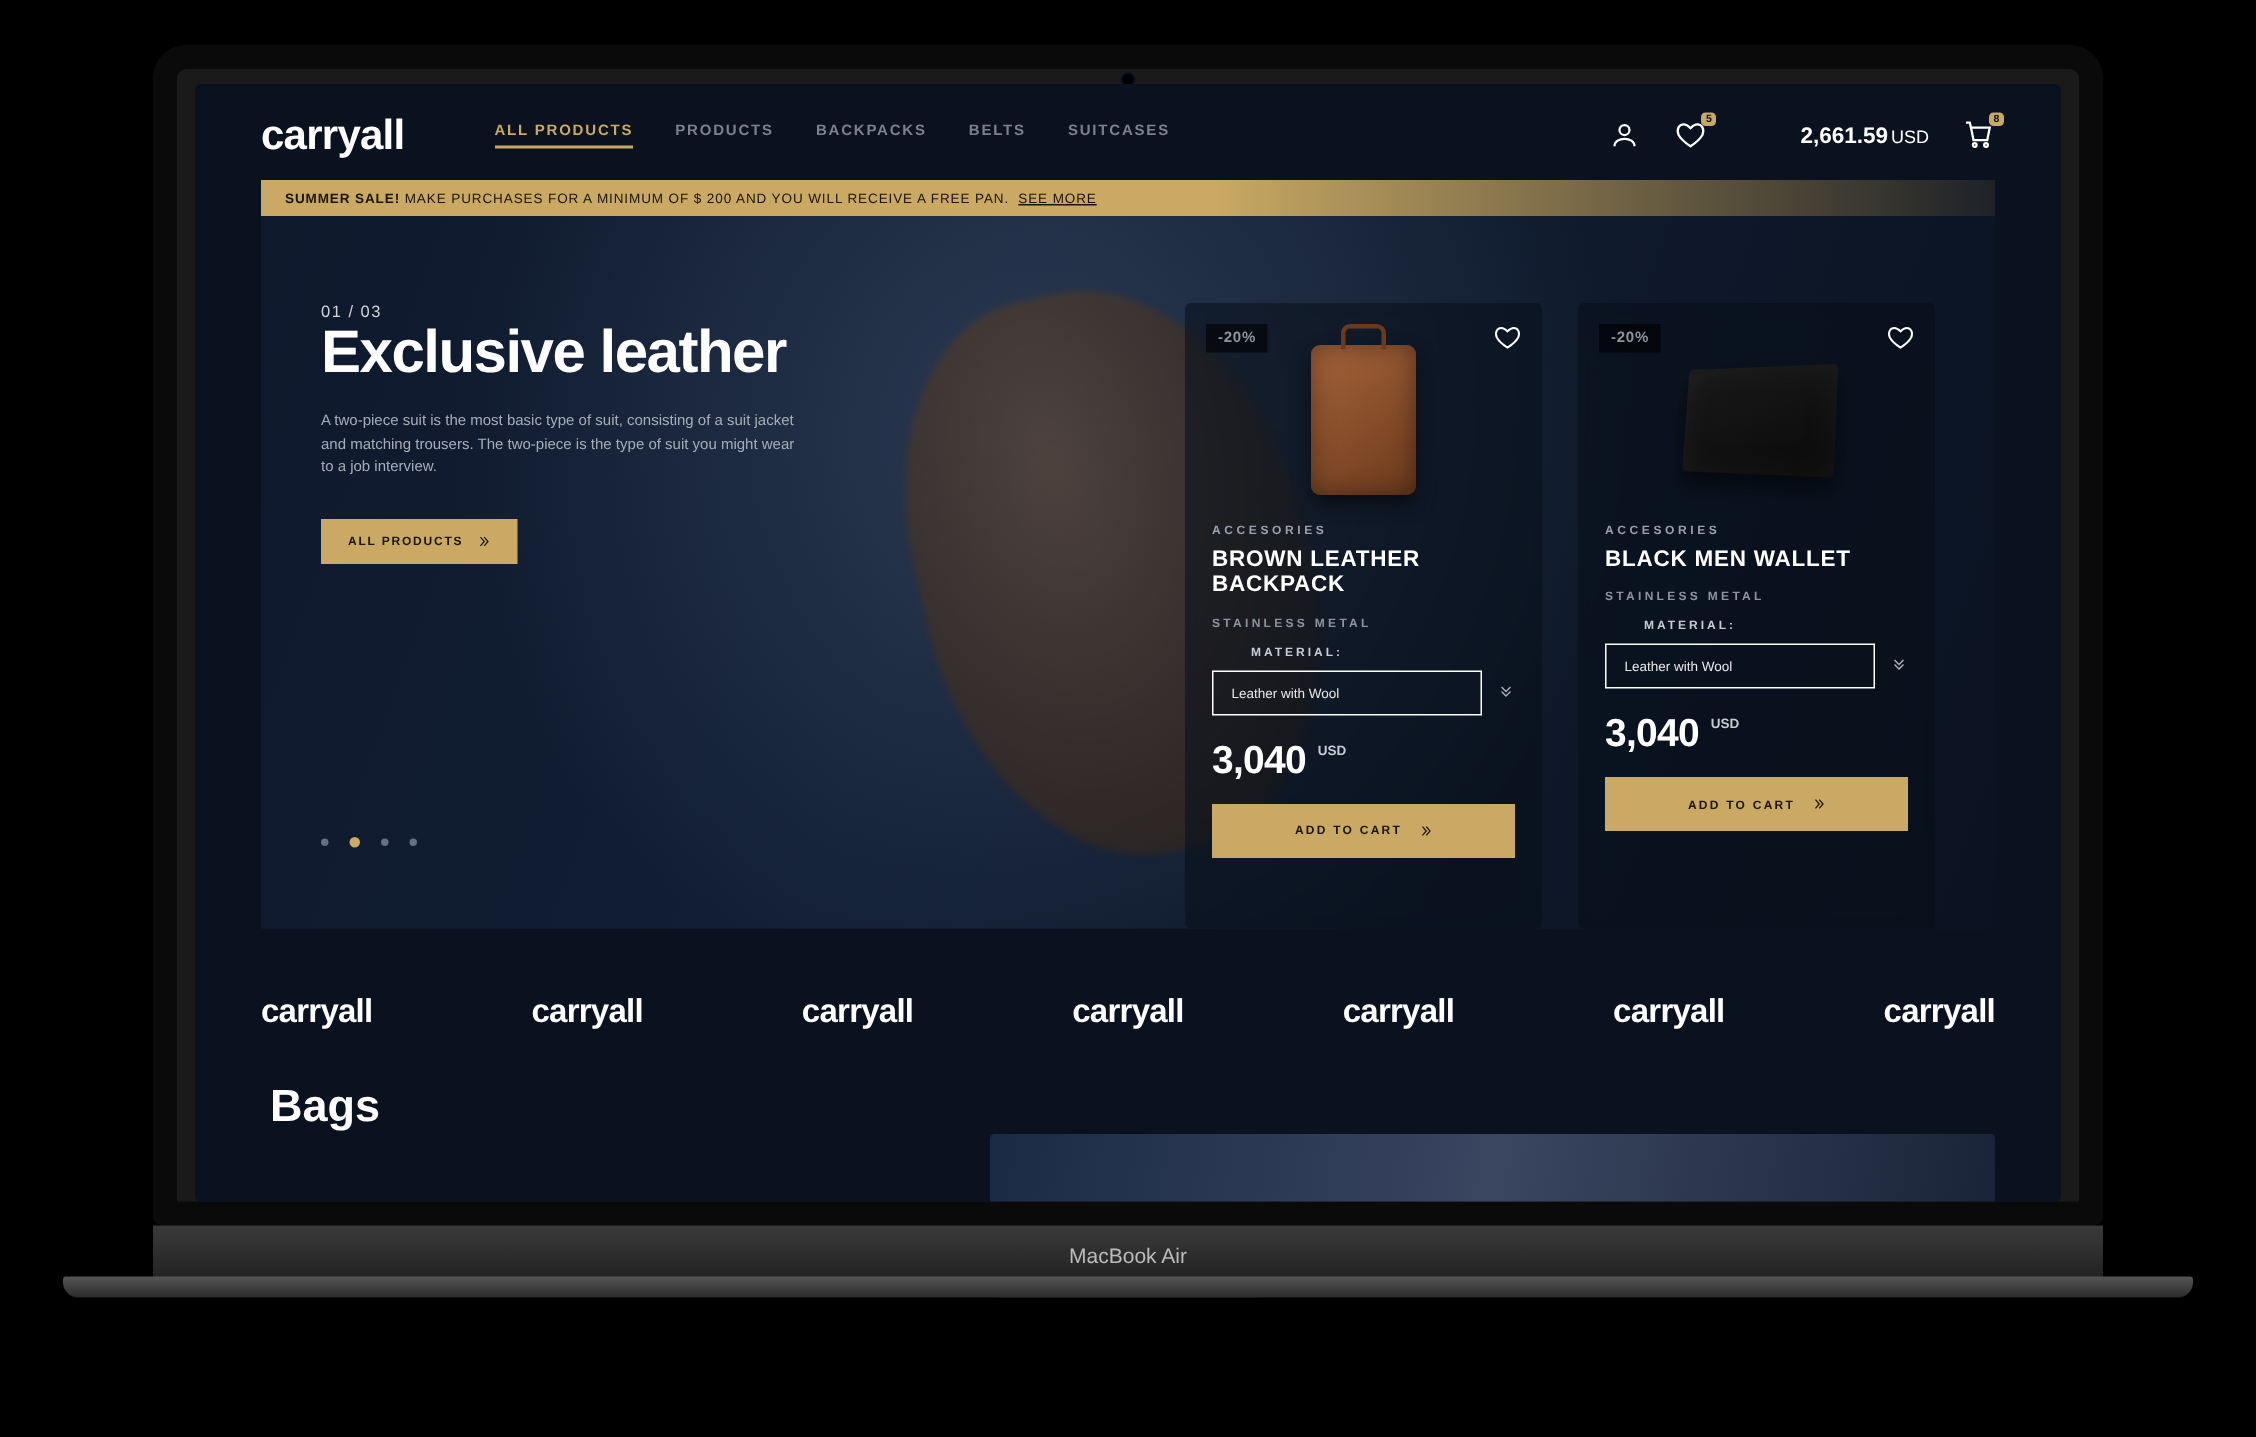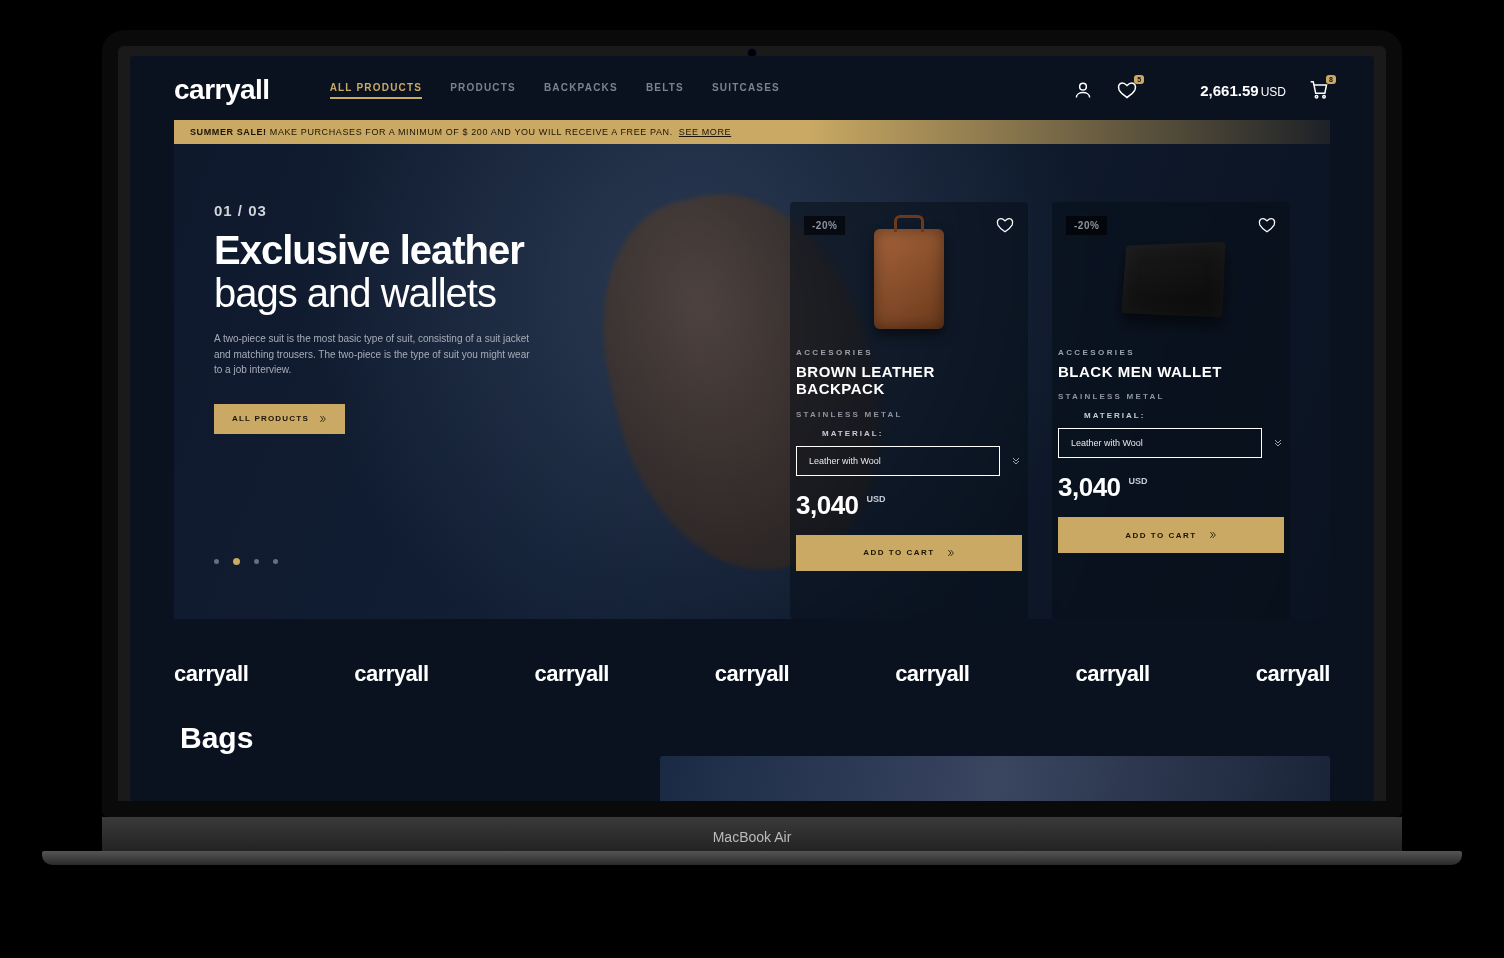--- a/index.html
+++ b/index.html
@@ -30,42 +30,42 @@
     .promo-bar b { font-weight:800; }
     .promo-bar .see { text-decoration:underline; cursor:pointer; margin-left:3px; }
 
     .hero { margin:0 44px; position:relative; height:475px; background:
       radial-gradient(circle at 45% 30%, rgba(90,110,140,.35), transparent 55%),
       linear-gradient(110deg, rgba(15,25,45,.85) 0%, rgba(20,35,60,.6) 40%, rgba(10,18,32,.9) 100%),
       #0e1829;
       padding:58px 40px 0; display:flex; gap:24px; overflow:hidden; }
     .hero::before { content:''; position:absolute; left:38%; top:10%; width:260px; height:380px; background:radial-gradient(ellipse at 40% 30%, #6b4a2f, #2a1a0d); border-radius:40% 50% 45% 50%; transform:rotate(-12deg); filter:blur(2px); opacity:.55; }
     .hero-left { width:380px; position:relative; z-index:2; }
-    .counter { font-size:15px; font-weight:700; letter-spacing:1px; color:#cfd3da; margin-bottom:10px; }
+    .counter { font-size:11px; font-weight:400; letter-spacing:1px; color:#cfd3da; }
     .title { font-size:40px; font-weight:800; line-height:1.08; letter-spacing:-1px; }
     .title .light { font-weight:400; }
     .desc { font-size:10px; line-height:1.55; color:#a7adb8; margin-top:16px; max-width:320px; }
     .cta { display:inline-flex; align-items:center; gap:8px; background:#c9a963; color:#1b1407; font-size:8px; font-weight:800; letter-spacing:1.2px; padding:10px 18px; margin-top:26px; cursor:pointer; }
     .cta svg { width:10px; height:10px; stroke:#1b1407; stroke-width:2; fill:none; }
     .dots { position:absolute; left:40px; bottom:54px; display:flex; gap:14px; }
     .dot { width:5px; height:5px; border-radius:50%; background:#657084; cursor:pointer; }
     .dot.active { background:#c9a963; width:7px; height:7px; margin-top:-1px; }
 
     .cards { display:flex; gap:24px; margin-left:auto; z-index:2; }
     .card { width:238px; background:rgba(8,14,24,.55); backdrop-filter:blur(4px); border-radius:4px; padding:14px 0 0; position:relative; }
     .card-top { display:flex; justify-content:space-between; align-items:flex-start; padding:0 14px; }
     .discount { background:rgba(0,0,0,.6); color:#8e949f; font-size:10px; font-weight:700; padding:4px 8px; letter-spacing:.5px; }
     .heart { cursor:pointer; }
     .heart svg { width:18px; height:18px; stroke:#fff; fill:none; stroke-width:1.8; }
     .prod-img { height:110px; display:flex; align-items:center; justify-content:center; margin-top:-14px; }
     .suitcase { width:70px; height:100px; background:linear-gradient(145deg,#a5633a,#6b3a1c); border-radius:6px; position:relative; box-shadow:inset 0 0 16px rgba(0,0,0,.4),0 6px 12px rgba(0,0,0,.5); }
     .suitcase::before { content:''; position:absolute; top:-14px; left:50%; transform:translateX(-50%); width:24px; height:14px; border:3px solid #6b3a1c; border-bottom:none; border-radius:6px 6px 0 0; }
     .suitcase::after { content:''; position:absolute; bottom:-7px; left:10px; right:10px; height:5px; display:flex; }
     .wallet { width:110px; height:72px; background:linear-gradient(160deg,#1a1a1a,#0a0a0a); border-radius:4px; transform:perspective(400px) rotateY(-25deg) rotateX(8deg); box-shadow:0 8px 16px rgba(0,0,0,.6), inset 0 0 20px rgba(50,50,50,.3); }
-    .card-body { padding:14px 6px 0; }
+    .card-body { padding:14px 18px 0; }
     .cat { font-size:8px; letter-spacing:2.4px; color:#9ba1ac; font-weight:600; }
     .pname { font-size:15px; font-weight:800; letter-spacing:.5px; margin-top:6px; line-height:1.15; }
     .sub { font-size:8px; letter-spacing:2.2px; color:#8e949f; margin-top:12px; font-weight:600; }
     .matlabel { font-size:8px; letter-spacing:2px; color:#c7ccd4; margin-top:10px; font-weight:700;margin-left:26px; }
     .select-row { display:flex; align-items:center; gap:10px; margin-top:8px; }
     .select { flex:1; border:1px solid #fff; padding:9px 12px; font-size:9px; color:#e8e8e8; cursor:pointer; }
     .dd-icon svg { width:12px; height:12px; stroke:#aeb4bf; fill:none; stroke-width:1.8; }
     .price-row { display:flex; align-items:flex-start; gap:8px; margin-top:14px; }
     .price { font-size:26px; font-weight:800; letter-spacing:-.5px; }
     .pcur { font-size:9px; font-weight:700; color:#c7ccd4; padding-top:4px; }
@@ -127,21 +127,20 @@
           <b>SUMMER SALE!</b>
           <span>MAKE PURCHASES FOR A MINIMUM OF $ 200 AND YOU WILL RECEIVE A FREE PAN.</span>
           <span class="see">SEE MORE</span>
         </div>
 
         <div class="hero">
           <div class="hero-left">
             <div class="counter">01 / 03</div>
             <div class="title">
               <span>Exclusive leather</span><br>
-              <span class="light">bags and wallets</span>
             </div>
             <div class="desc">A two-piece suit is the most basic type of suit, consisting of a suit jacket and matching trousers. The two-piece is the type of suit you might wear to a job interview.</div>
             <div class="cta">
               <span>ALL PRODUCTS</span>
               <svg viewBox="0 0 24 24">
                   <path d="M8 5l6 7-6 7"></path>
                   <path d="M14 5l6 7-6 7"></path>
                 </svg>
             </div>
           </div>

